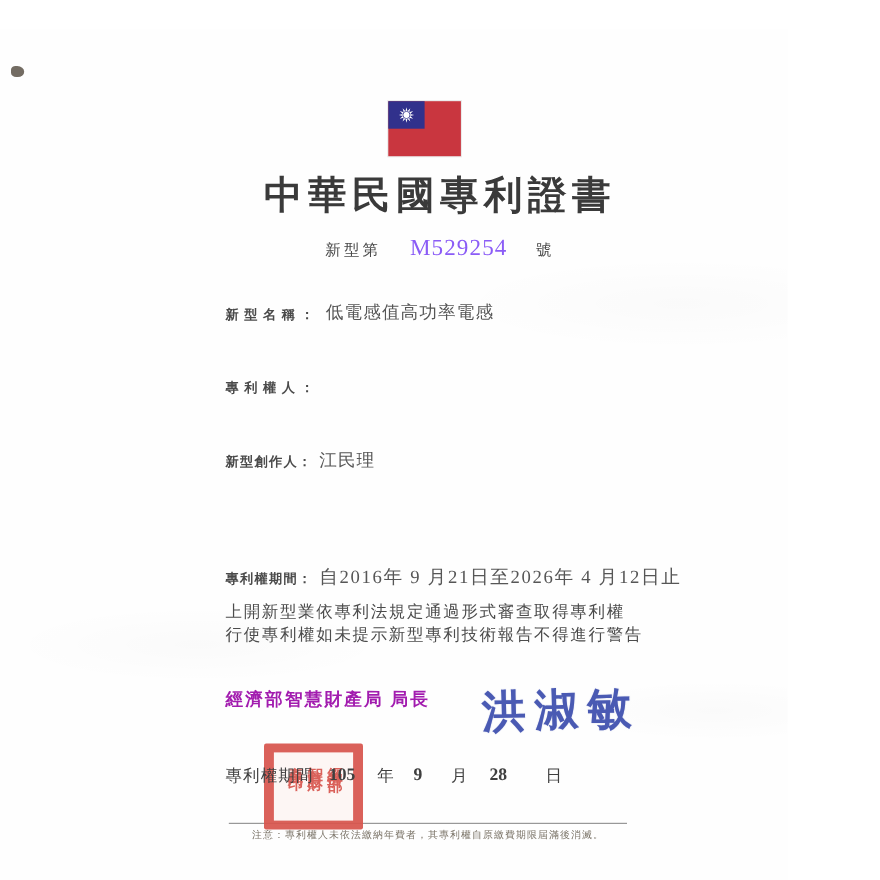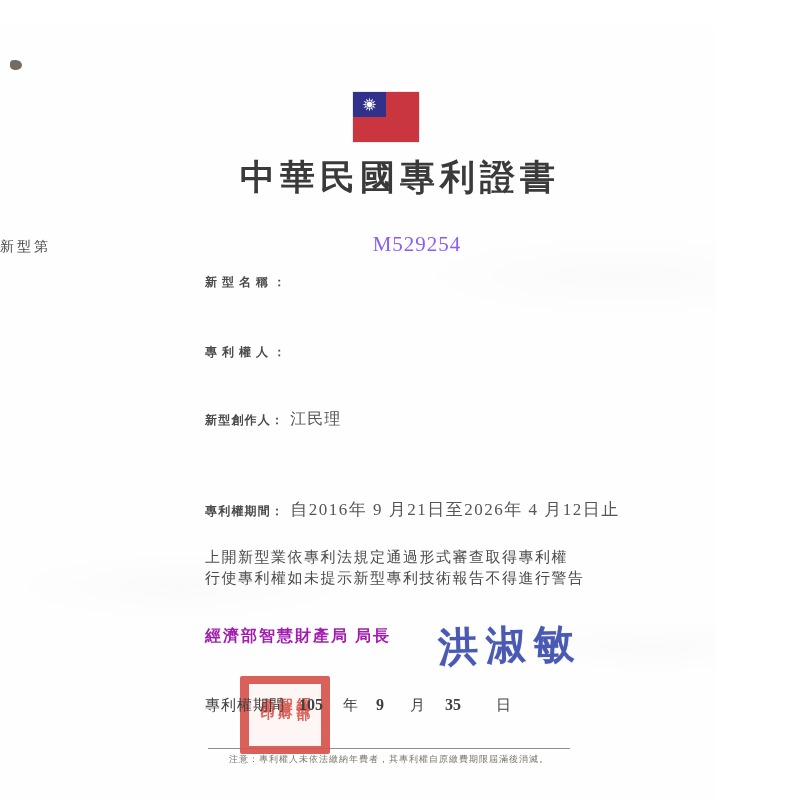--- a/index.html
+++ b/index.html
@@ -15,31 +15,31 @@
         border-radius:40% 60% 55% 45%;opacity:.85;}
   
   .flag{position:absolute;left:353px;top:66px;width:66px;height:50px;background:var(--flag-red,#c9363f);
         box-shadow:0 0 0 1px rgba(0,0,0,0.08);}
   .flag .canton{position:absolute;left:0;top:0;width:33px;height:25px;background:#31318c;}
   .flag svg{position:absolute;left:6px;top:2px;}
   
   .title{position:absolute;left:0;top:128px;width:800px;text-align:center;
         font-size:35px;font-weight:bold;letter-spacing:5px;color:#3a3a3a;}
   
-  .number-line{position:absolute;left:0;top:206px;width:800px;display:flex;
-        justify-content:space-between;align-items:baseline;color:#4a4a4a;}
+  .number-line{position:absolute;left:0;top:187px;width:800px;display:flex;
+        justify-content:center;align-items:baseline;gap:26px;color:#4a4a4a;}
   .number-line .pre,.number-line .suf{font-size:14px;letter-spacing:3px;}
   .number-line .num{font-size:21px;letter-spacing:1px;color:#8b5cf6;}
   
   .row{position:absolute;left:205px;display:flex;align-items:baseline;}
   .row .label{font-size:12px;font-weight:bold;color:#4a4a4a;white-space:nowrap;}
   .row .label.spread{letter-spacing:0.42em;}
   .row .label.tight{letter-spacing:0.10em;}
   .row .value{font-size:16px;color:#565656;margin-left:6px;letter-spacing:1px;white-space:nowrap;}
-  #row-name{top:248px;align-items:flex-end;} #row-holder{top:318px;justify-content:space-between;} #row-creator{top:383px;} #row-period{top:472px;}
+  #row-name{top:248px;align-items:flex-end;} #row-holder{top:318px;justify-content:space-between;} #row-creator{top:383px;} #row-period{top:487px;}
   #row-period .value{font-size:17px;letter-spacing:1.5px;}
   
   .legal{position:absolute;left:205px;top:521px;font-size:15px;line-height:21px;
         color:#4c4c4c;letter-spacing:1.5px;}
   
   .agency{position:absolute;left:205px;top:600px;font-size:16px;font-weight:bold;
         letter-spacing:2px;color:#a21caf;}
   .signature{position:absolute;left:438px;top:592px;font-size:40px;font-weight:bold;
         color:#4a5ab3;letter-spacing:8px;transform:rotate(-1.5deg);white-space:nowrap;
         text-shadow:0 0 1px rgba(74,90,179,.5);}
@@ -85,20 +85,21 @@
   <div class="title">中華民國專利證書</div>
 
   <div class="number-line">
     <span class="pre">新型第</span>
     <span class="num">M529254</span>
     <span class="suf">號</span>
   </div>
 
   <div class="row" id="row-name">
     <span class="label spread">新型名稱：</span>
+    <span class="value">低電感值高功率電感</span>
   </div>
 
   <div class="row" id="row-holder">
     <span class="label spread">專利權人：</span>
   </div>
 
   <div class="row" id="row-creator">
     <span class="label tight">新型創作人：</span>
     <span class="value">江民理</span>
   </div>
@@ -126,19 +127,19 @@
       </div>
     </div>
   </div>
 
   <div class="date-line">
     <span class="d-era">專利權期間</span>
     <span class="d-year">105</span>
     <span class="d-year-unit">年</span>
     <span class="d-month">9</span>
     <span class="d-month-unit">月</span>
-    <span class="d-day">35</span>
+    <span class="d-day">28</span>
     <span class="d-day-unit">日</span>
   </div>
 
   <div class="foot-rule"></div>
   <div class="footnote">注意：專利權人未依法繳納年費者，其專利權自原繳費期限屆滿後消滅。</div>
 </div>
 
 </body></html>

